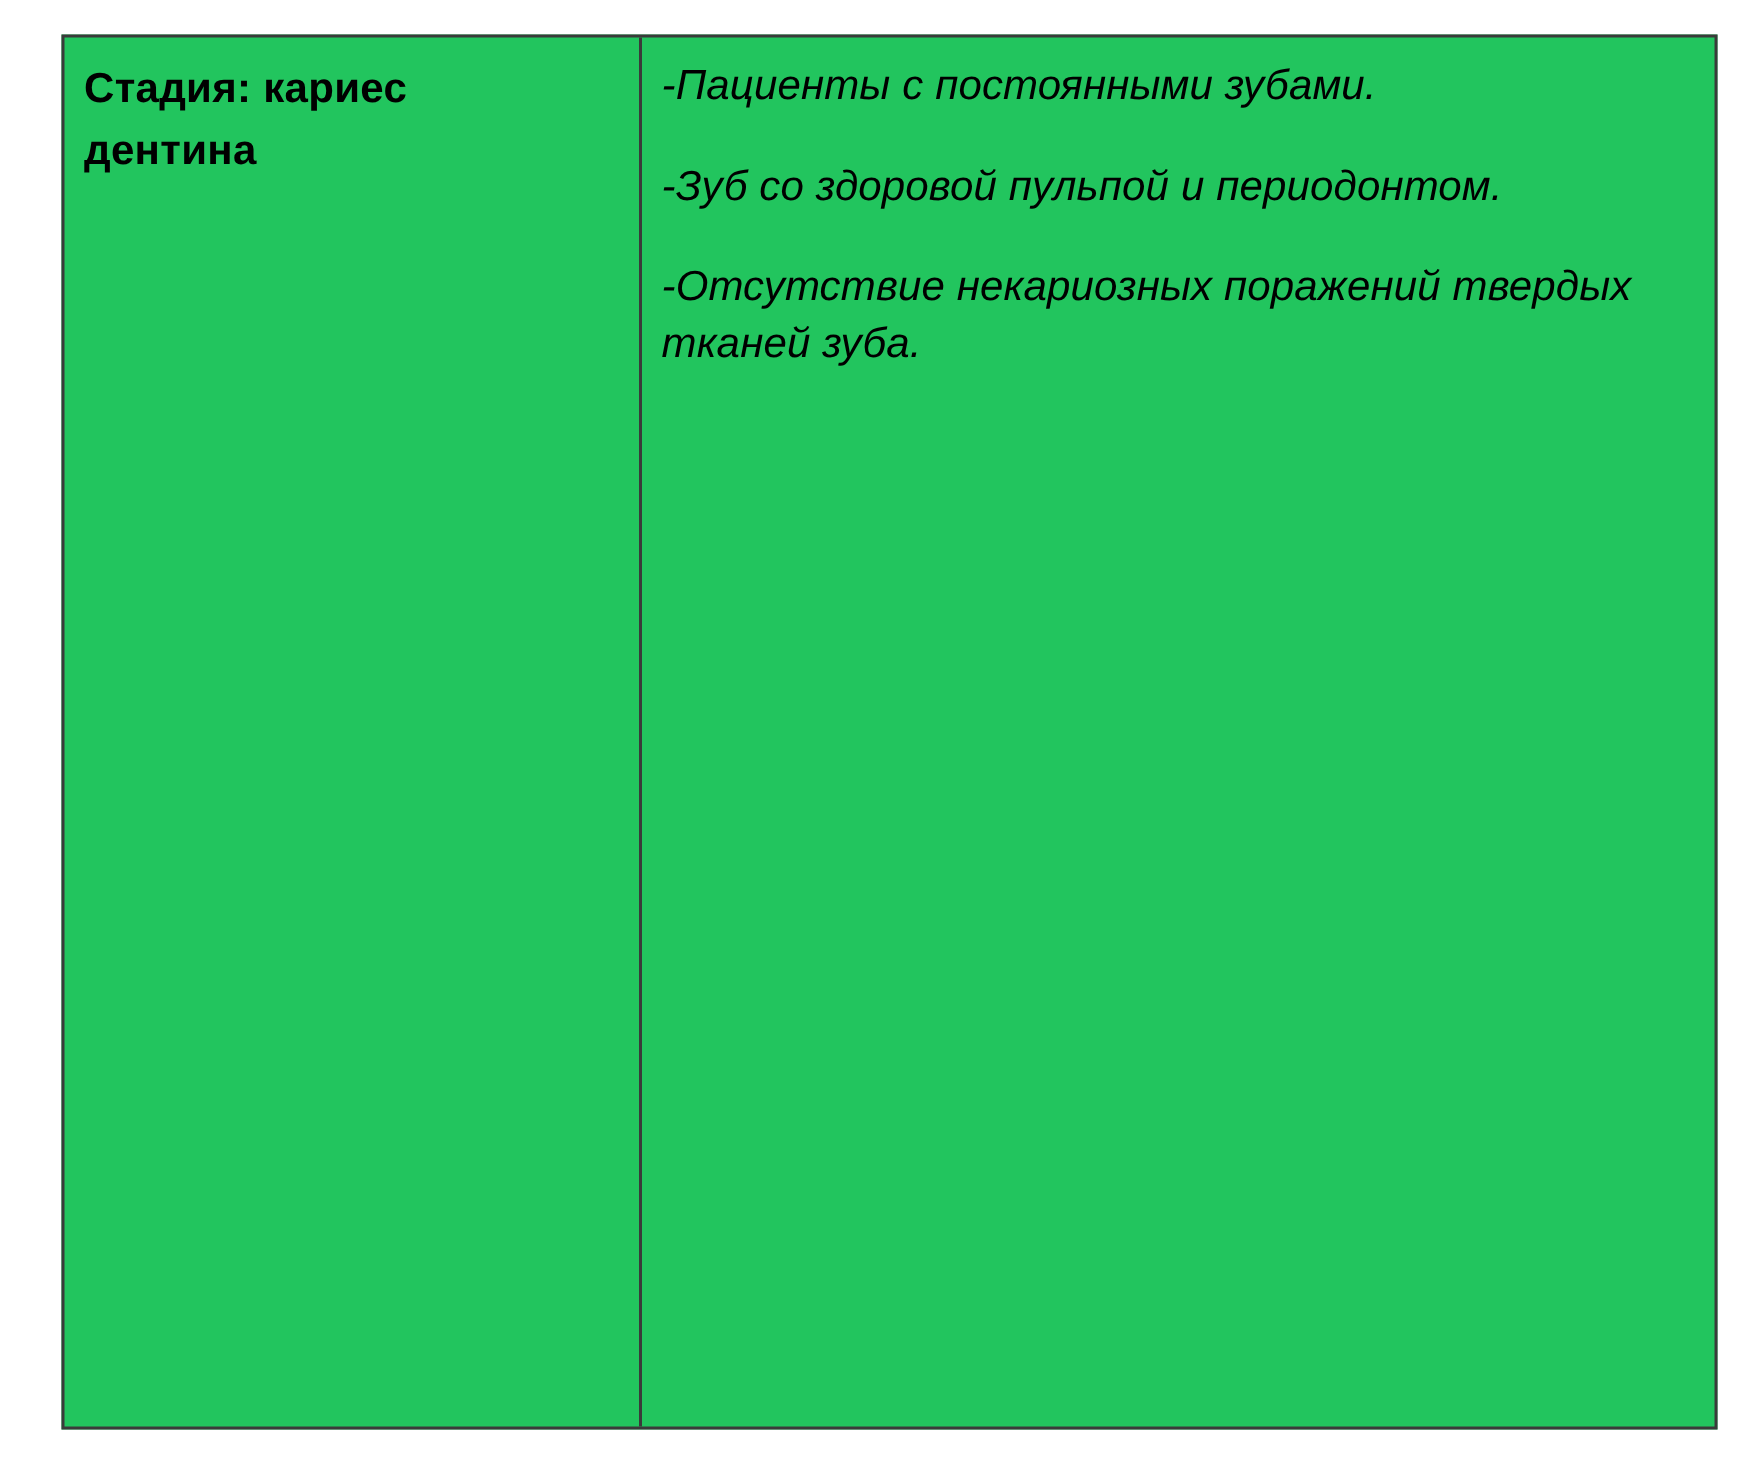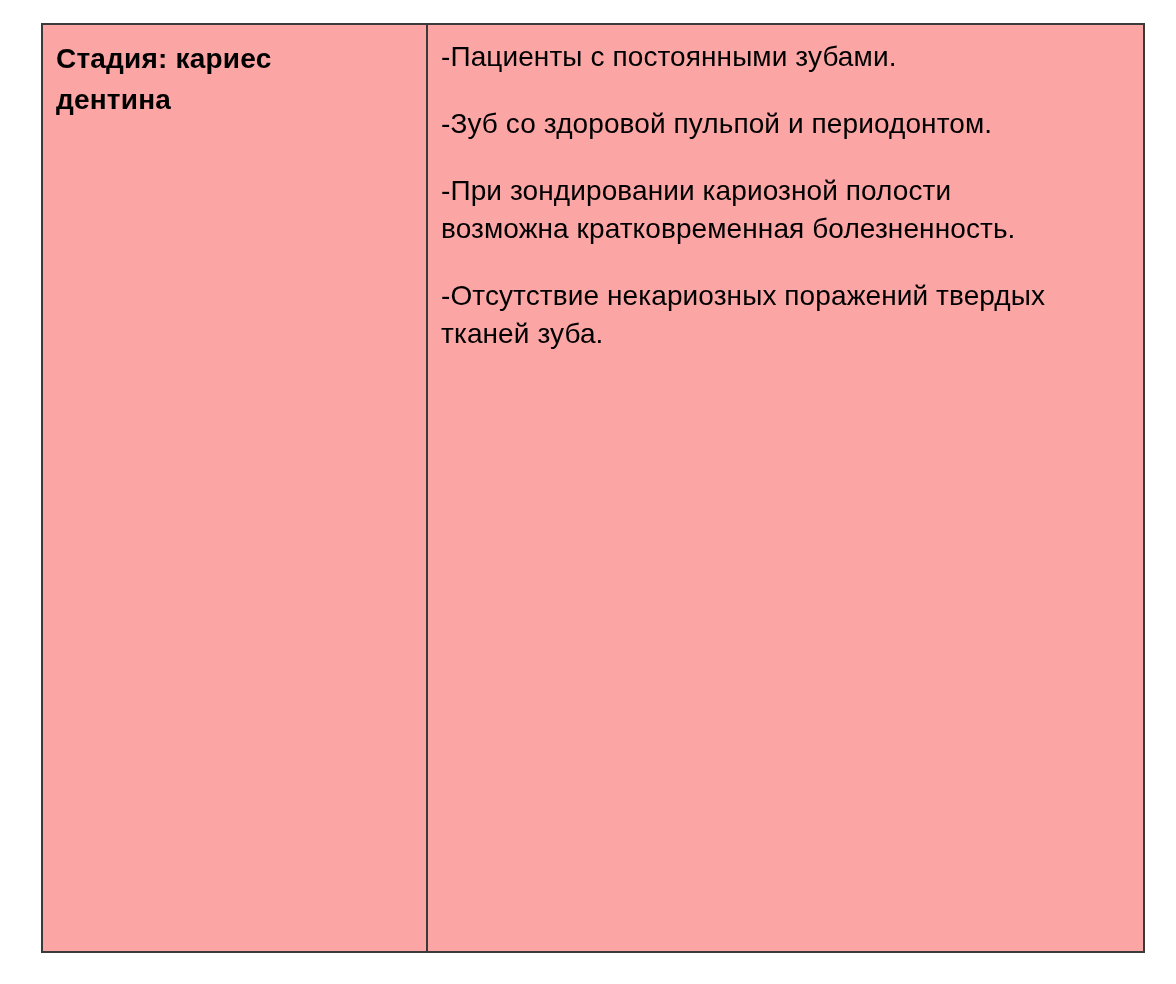--- a/index.html
+++ b/index.html
@@ -12,21 +12,21 @@
     overflow: hidden;
   }
   .doc-table {
     position: absolute;
     left: 41px;
     top: 23px;
     width: 1104px;
     height: 930px;
     border: 2px solid #3a3a3a;
     display: flex;
-    background: #fca5a5;
+    background: #22c55e;
   }
   .cell-stage {
     width: 385px;
     flex: 0 0 385px;
     border-right: 2px solid #3a3a3a;
     padding: 13px 16px 13px 13px;
   }
   .stage-title {
     font-weight: bold;
     font-size: 28px;
@@ -38,34 +38,33 @@
     flex: 1 1 auto;
     padding: 13px 14px 13px 13px;
     overflow: hidden;
   }
   .criterion {
     font-size: 28px;
     line-height: 38px;
     white-space: pre-line;
     margin-bottom: 29px;
     letter-spacing: 0.1px;
+    font-style: italic;
   }
   .criterion:last-child { margin-bottom: 0; }
 </style>
 </head>
 <body>
 
 <div class="doc-table">
   <div class="cell-stage">
     <div class="stage-title">Стадия: кариес
 дентина</div>
   </div>
   <div class="cell-criteria">
     <div>
         <p class="criterion">-Пациенты с постоянными зубами.</p>
         <p class="criterion">-Зуб со здоровой пульпой и периодонтом.</p>
-        <p class="criterion">-При зондировании кариозной полости
-возможна кратковременная болезненность.</p>
         <p class="criterion">-Отсутствие некариозных поражений твердых
 тканей зуба.</p>
       </div>
   </div>
 </div>
 
 </body></html>

